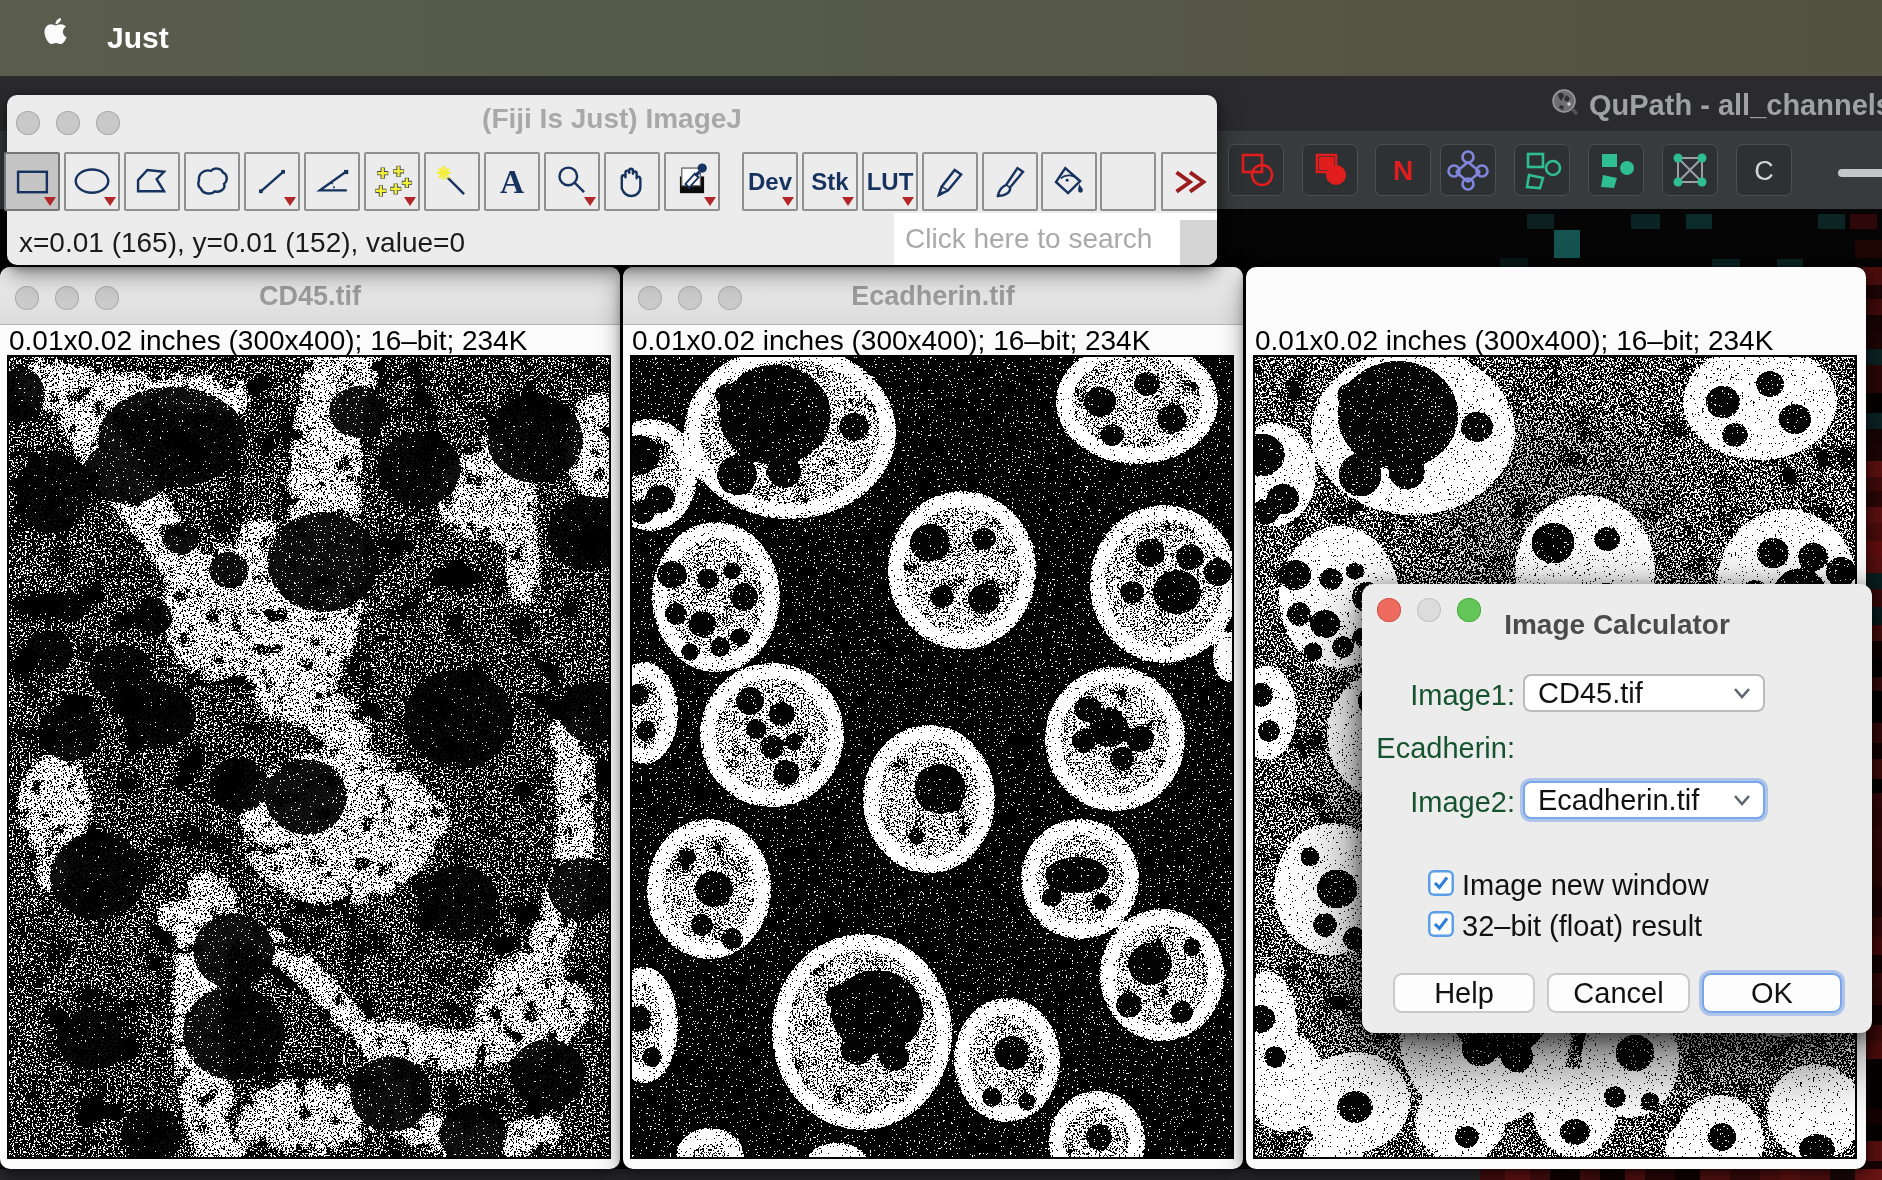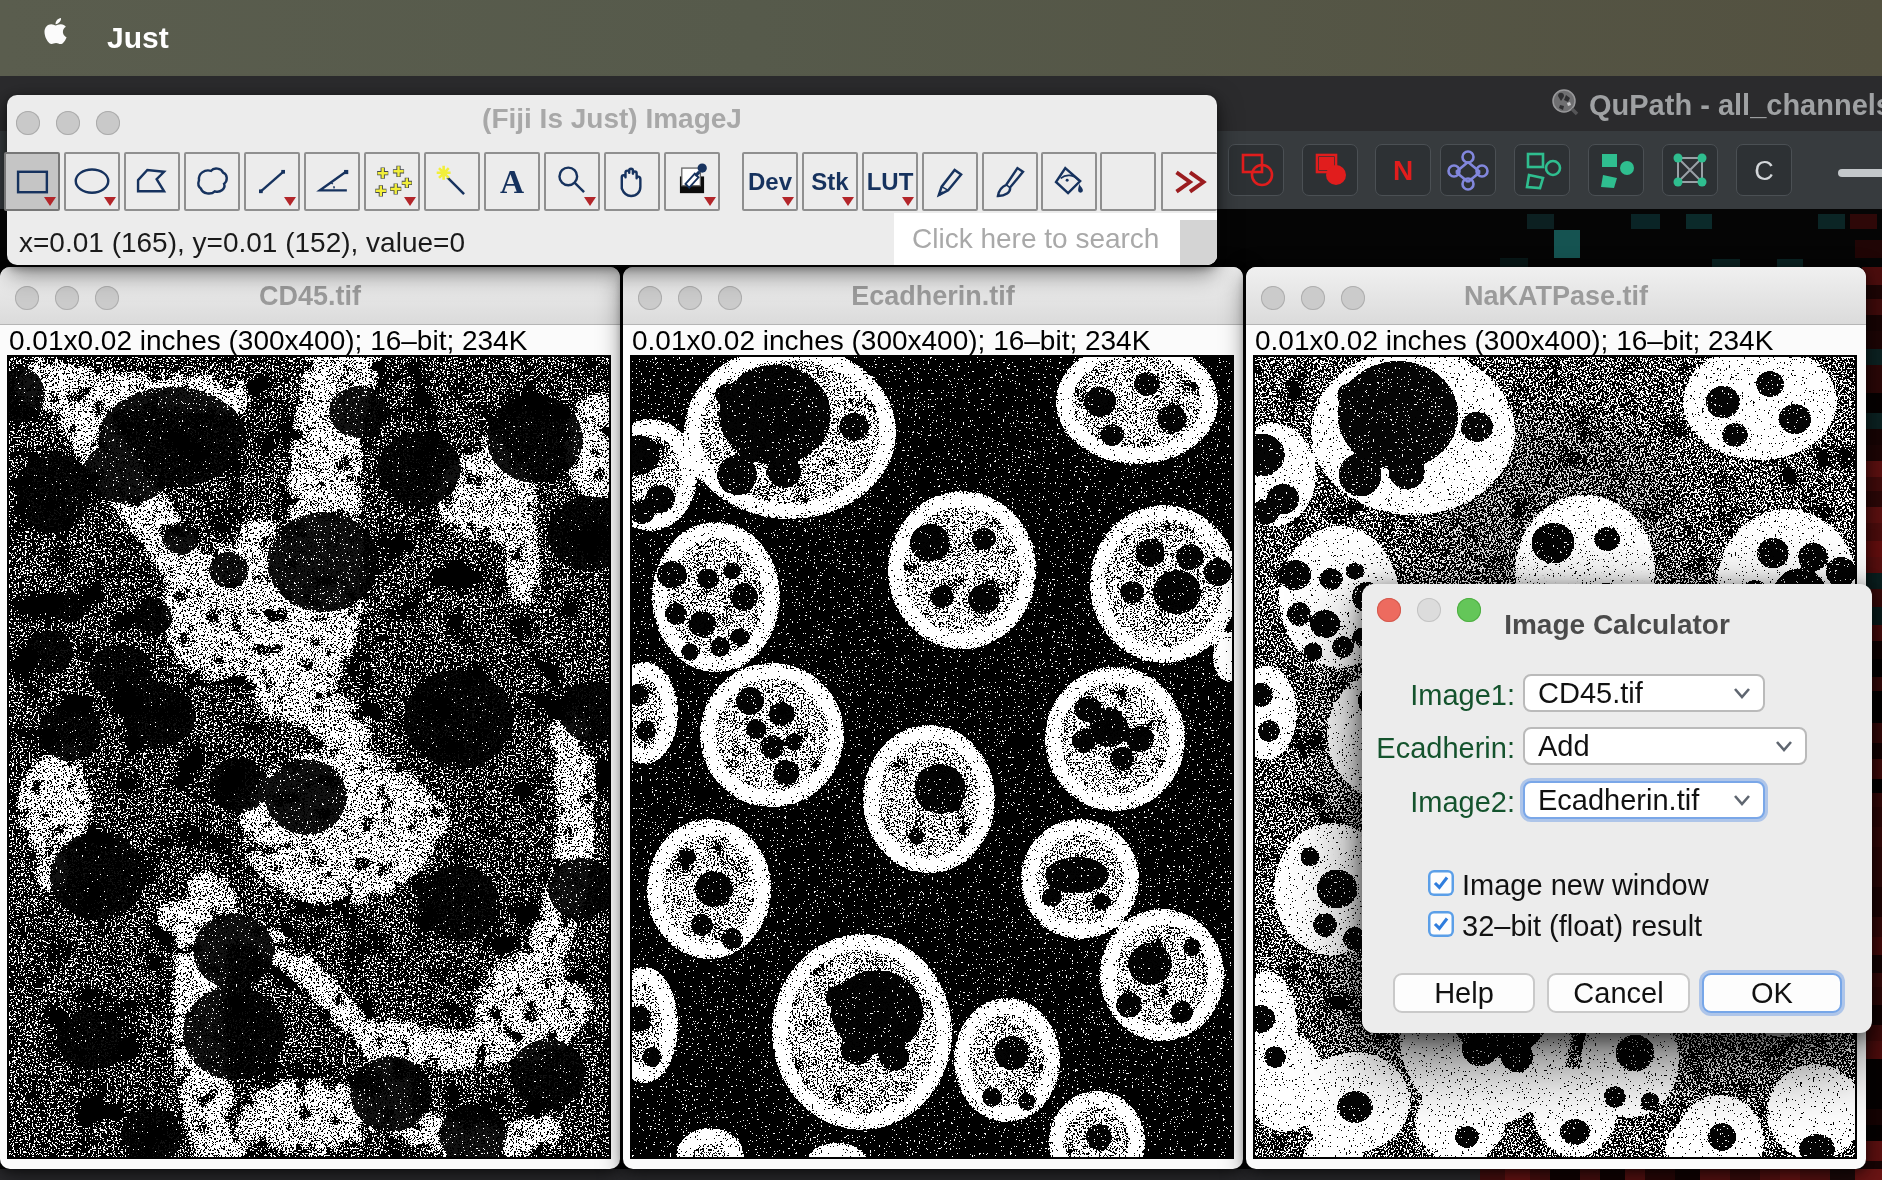--- a/index.html
+++ b/index.html
@@ -16,21 +16,21 @@
 #qpbottom { position:absolute; left:0; top:1169px; width:1882px; height:11px; background:#2b2b2e; }
 
 #ijwin { position:absolute; left:7px; top:95px; width:1210px; height:170px; background:#ececec; border-radius:10px; box-shadow:0 8px 24px rgba(0,0,0,0.5), 0 2px 8px rgba(0,0,0,0.4); }
 #ijwin .title { position:absolute; left:0; top:0; width:100%; height:56px; color:#a8a8a8; font-weight:bold; font-size:28px; text-align:center; line-height:47px; }
 .ijbtn { position:absolute; top:57px; height:59px; background:#ececec; border:2px solid #8f8f8f; border-radius:2px; display:flex; align-items:center; justify-content:center; }
 .ijbtn.sel { background:#c5c5c5; border-color:#777; }
 .tri { position:absolute; right:2px; bottom:3px; width:0; height:0; border-left:6px solid transparent; border-right:6px solid transparent; border-top:9px solid #b3262a; }
 .devlbl { color:#16325e; font-size:24px; font-weight:bold; }
 #ijstatus { position:absolute; left:12px; top:132px; font-size:28px; color:#1a1a1a; }
 #ijsearchbox { position:absolute; left:887px; top:118px; width:323px; height:52px; background:#ffffff; border-bottom-right-radius:10px; }
-#ijsearch { position:absolute; left:18px; top:10px; font-size:28px; color:#a9a9a9; }
+#ijsearch { position:absolute; left:11px; top:10px; font-size:28px; color:#a9a9a9; }
 #ijgray { position:absolute; left:286px; top:7px; width:37px; height:45px; background:#d4d4d4; border-bottom-right-radius:10px; }
 
 .imgwin { position:absolute; top:267px; width:620px; height:902px; background:#fbfbfb; border-radius:10px; box-shadow:0 8px 24px rgba(0,0,0,0.5), 0 2px 8px rgba(0,0,0,0.4); overflow:hidden; }
 .imgtitle { position:absolute; left:0; top:0; width:100%; height:58px; background:linear-gradient(#f0f0f0,#dbdbdb); border-bottom:1px solid #b5b5b5; }
 .imgtitle span { display:block; text-align:center; line-height:58px; font-size:27px; font-weight:bold; color:#9b9b9b; }
 .imgstatus { position:absolute; left:9px; top:58px; height:30px; line-height:31px; font-size:28px; color:#000; white-space:nowrap; }
 .imgarea { position:absolute; left:7px; top:88px; width:604px; height:804px; border:2px solid #000; background:#000; }
 
 #dialog { position:absolute; left:1362px; top:584px; width:510px; height:449px; background:#ececec; border-radius:12px; box-shadow:0 25px 70px rgba(0,0,0,0.7), 0 5px 20px rgba(0,0,0,0.5); }
 #dialog .title { position:absolute; width:100%; top:13px; height:52px; text-align:center; line-height:56px; font-size:28px; font-weight:bold; color:#4b4b4b; }
@@ -539,26 +539,20 @@
           <ellipse cx="6" cy="662" rx="13" ry="13"></ellipse>
           <ellipse cx="20" cy="700" rx="10" ry="10"></ellipse>
           <ellipse cx="380" cy="696" rx="18" ry="17"></ellipse>
           <ellipse cx="360" cy="740" rx="10" ry="10"></ellipse>
           <ellipse cx="395" cy="745" rx="9" ry="9"></ellipse>
           <ellipse cx="467" cy="780" rx="13" ry="13"></ellipse>
         </g>
 </svg></div>
 </div>
 <div class="imgwin" style="left:1246px">
-<div class="imgtitle">
-      <div style="position:absolute;left:15px;top:19px;width:24px;height:24px;border-radius:50%;background:#cbcbcb;box-shadow:inset 0 0 0 1px #aeaeae"></div>
-      <div style="position:absolute;left:55px;top:19px;width:24px;height:24px;border-radius:50%;background:#cbcbcb;box-shadow:inset 0 0 0 1px #aeaeae"></div>
-      <div style="position:absolute;left:95px;top:19px;width:24px;height:24px;border-radius:50%;background:#cbcbcb;box-shadow:inset 0 0 0 1px #aeaeae"></div>
-      <span>NaKATPase.tif</span>
-    </div>
 <div class="imgstatus">0.01x0.02 inches (300x400); 16–bit; 234K</div>
 <div class="imgarea"><svg width="600" height="800" viewBox="0 0 600 800">
 <rect width="600" height="800" fill="#000"></rect>
 <rect width="600" height="800" fill="#fff" filter="url(#spNK)"></rect>
 <g fill="#000" opacity="0.15" filter="url(#bl18)">
           <ellipse cx="300" cy="150" rx="120" ry="90"></ellipse>
           <ellipse cx="180" cy="480" rx="90" ry="120"></ellipse>
           <ellipse cx="520" cy="500" rx="90" ry="90"></ellipse>
         </g>
 <g filter="url(#spBright)">
@@ -810,23 +804,20 @@
 <div id="dialog">
   <div style="position:absolute;left:15px;top:14px;width:24px;height:24px;border-radius:50%;background:#ed6b5f;box-shadow:inset 0 0 0 1px #d35a4e"></div>
     <div style="position:absolute;left:55px;top:14px;width:24px;height:24px;border-radius:50%;background:#dcdcdc;box-shadow:inset 0 0 0 1px #c3c3c3"></div>
     <div style="position:absolute;left:95px;top:14px;width:24px;height:24px;border-radius:50%;background:#64c659;box-shadow:inset 0 0 0 1px #4fae43"></div>
   <div class="title">Image Calculator</div>
   <div class="dlabel" style="left:13px;top:95px">Image1:</div>
   <div class="combo" style="left:161px;top:90px;width:242px">CD45.tif<svg class="chev" width="22" height="16" viewBox="0 0 22 16">
         <path d="M4 4 L11 12 L18 4" stroke="#5f6670" stroke-width="2.6" fill="none"></path>
       </svg></div>
   <div class="dlabel" style="left:13px;top:148px">Ecadherin:</div>
-  <div class="combo" style="left:161px;top:143px;width:284px">Add<svg class="chev" width="22" height="16" viewBox="0 0 22 16">
-        <path d="M4 4 L11 12 L18 4" stroke="#5f6670" stroke-width="2.6" fill="none"></path>
-      </svg></div>
   <div class="dlabel" style="left:13px;top:202px">Image2:</div>
   <div class="combo" style="left:161px;top:197px;width:242px;border-color:#7aa7e8;box-shadow:0 0 0 3px rgba(100,150,230,0.45)">Ecadherin.tif<svg class="chev" width="22" height="16" viewBox="0 0 22 16">
         <path d="M4 4 L11 12 L18 4" stroke="#5f6670" stroke-width="2.6" fill="none"></path>
       </svg></div>
   <div class="cb" style="left:66px;top:286px">
       <svg width="22" height="22" viewBox="0 0 20 20">
         <path d="M4.5 10 L8.5 14 L15.5 5" stroke="#2f7ddd" stroke-width="2.8" fill="none"></path>
       </svg>
     </div>
   <div class="cblabel" style="left:100px;top:285px">Image new window</div>

